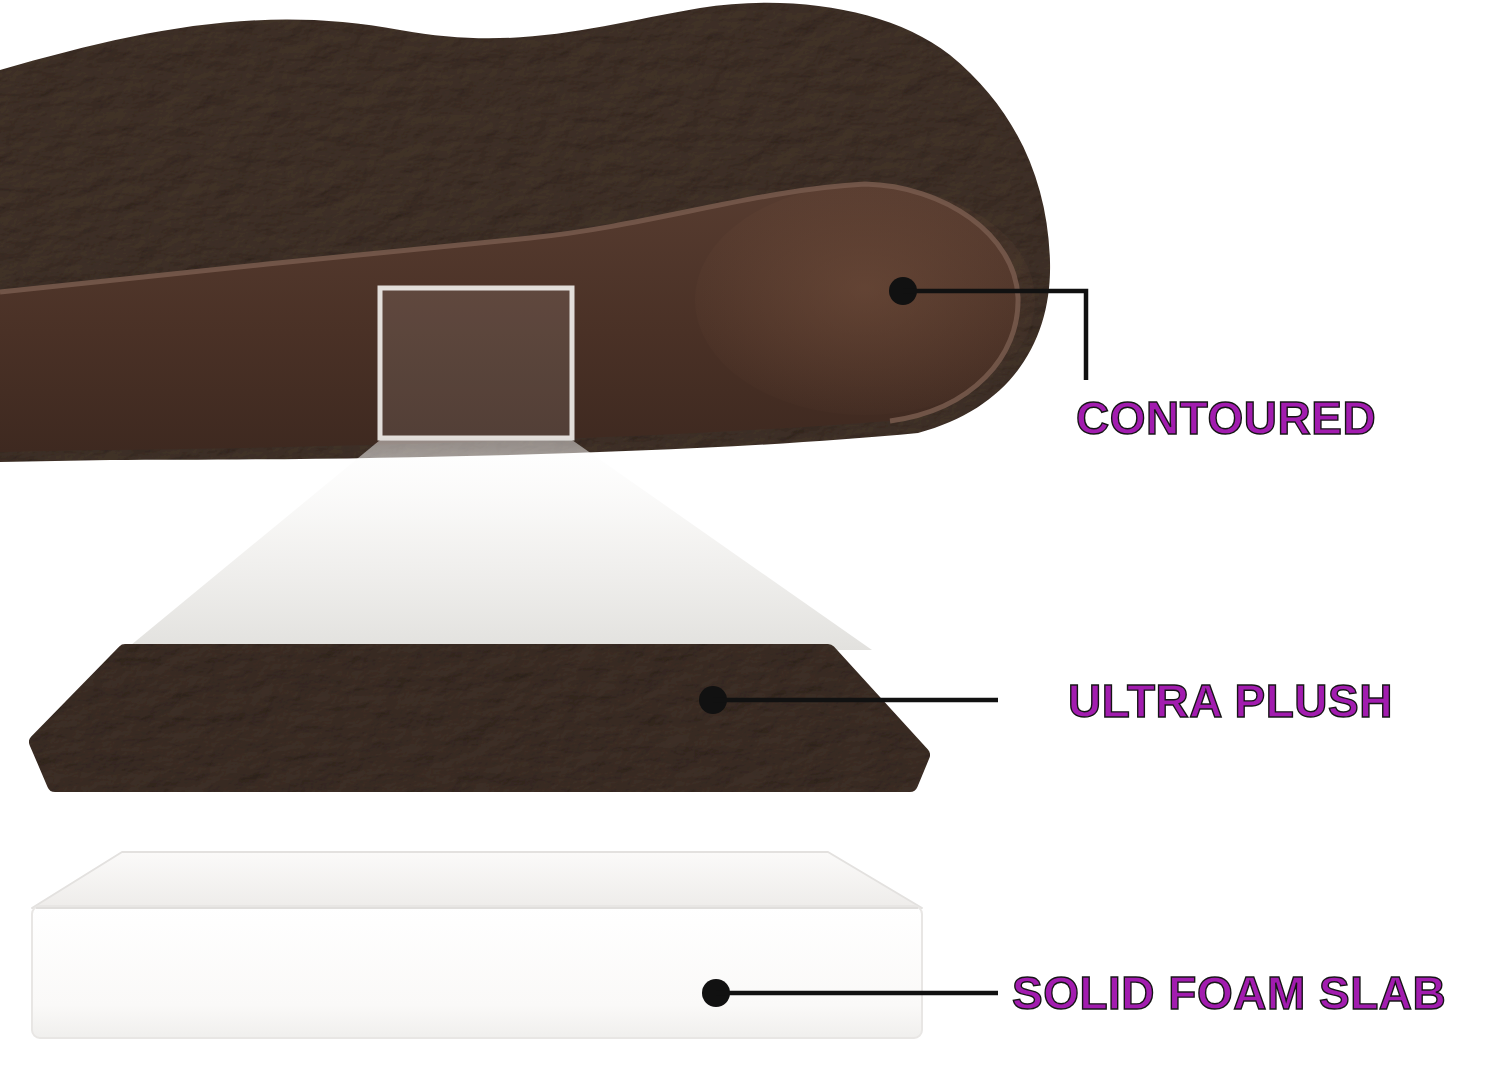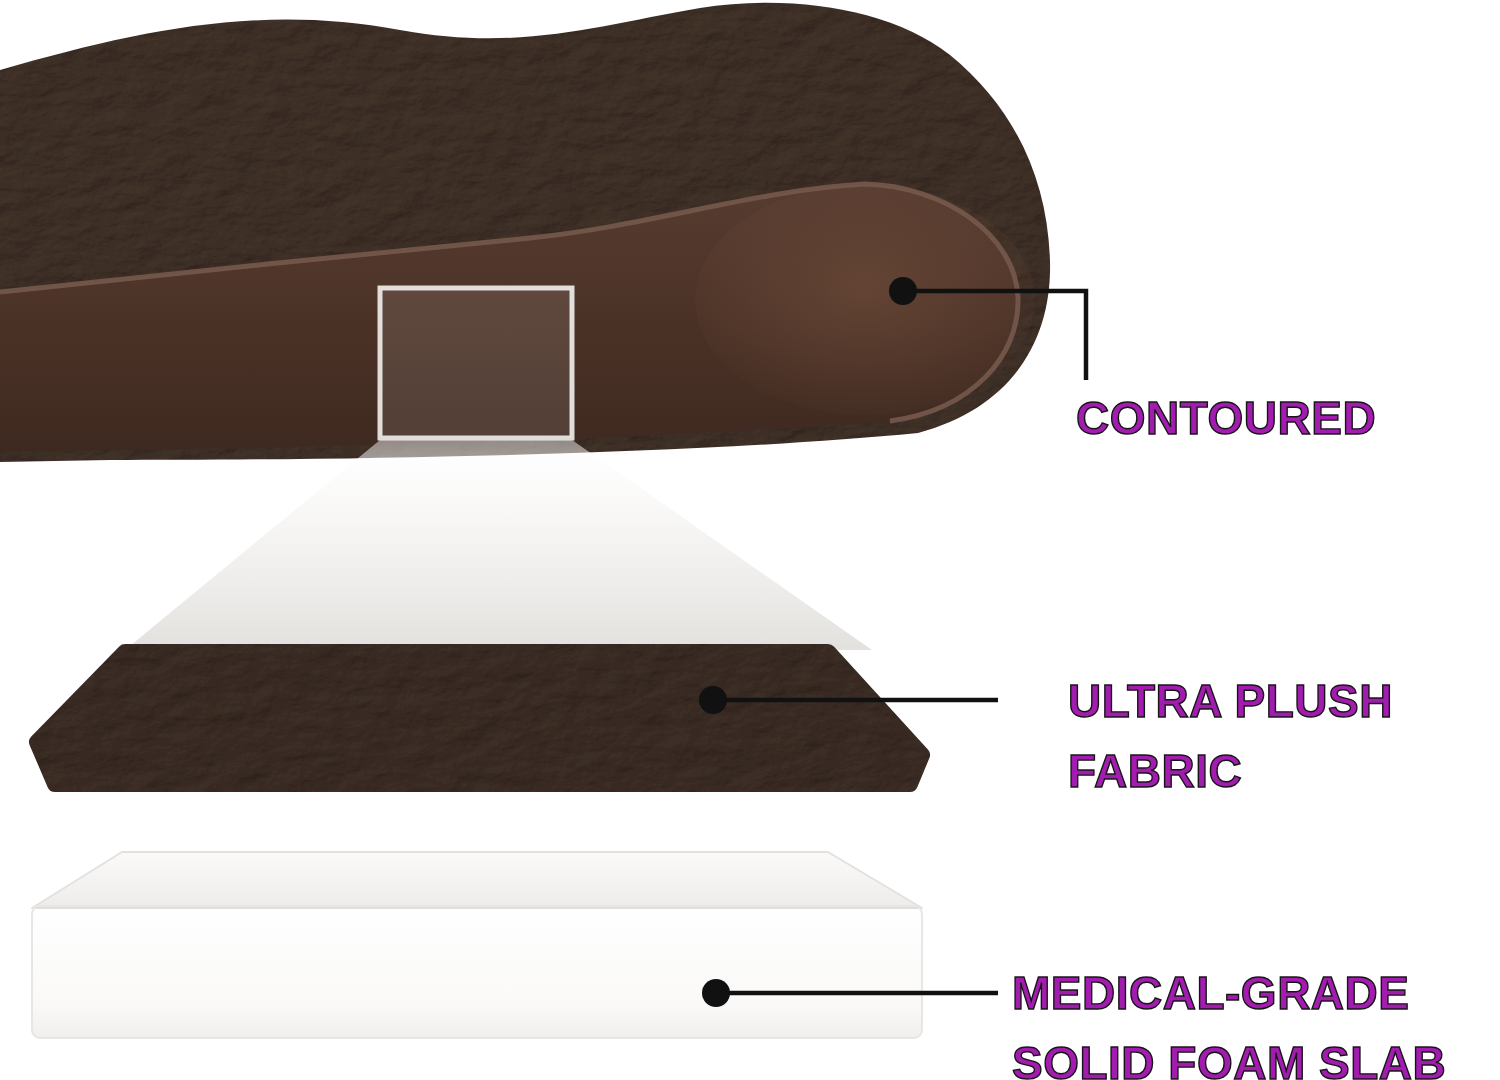--- a/index.html
+++ b/index.html
@@ -125,21 +125,19 @@
       <path d="M 716,993 L 998,993" stroke="#111111"></path>
     </g>
   </svg>
 
   <div class="label" id="label-contoured">
     <div>CONTOURED</div>
   </div>
 
   <div class="label" id="label-plush">
     <div>ULTRA PLUSH</div>
-    <div>FABRIC</div>
   </div>
 
   <div class="label" id="label-foam">
-    <div>MEDICAL-GRADE</div>
     <div>SOLID FOAM SLAB</div>
   </div>
 
 </div>
 
 </body></html>

